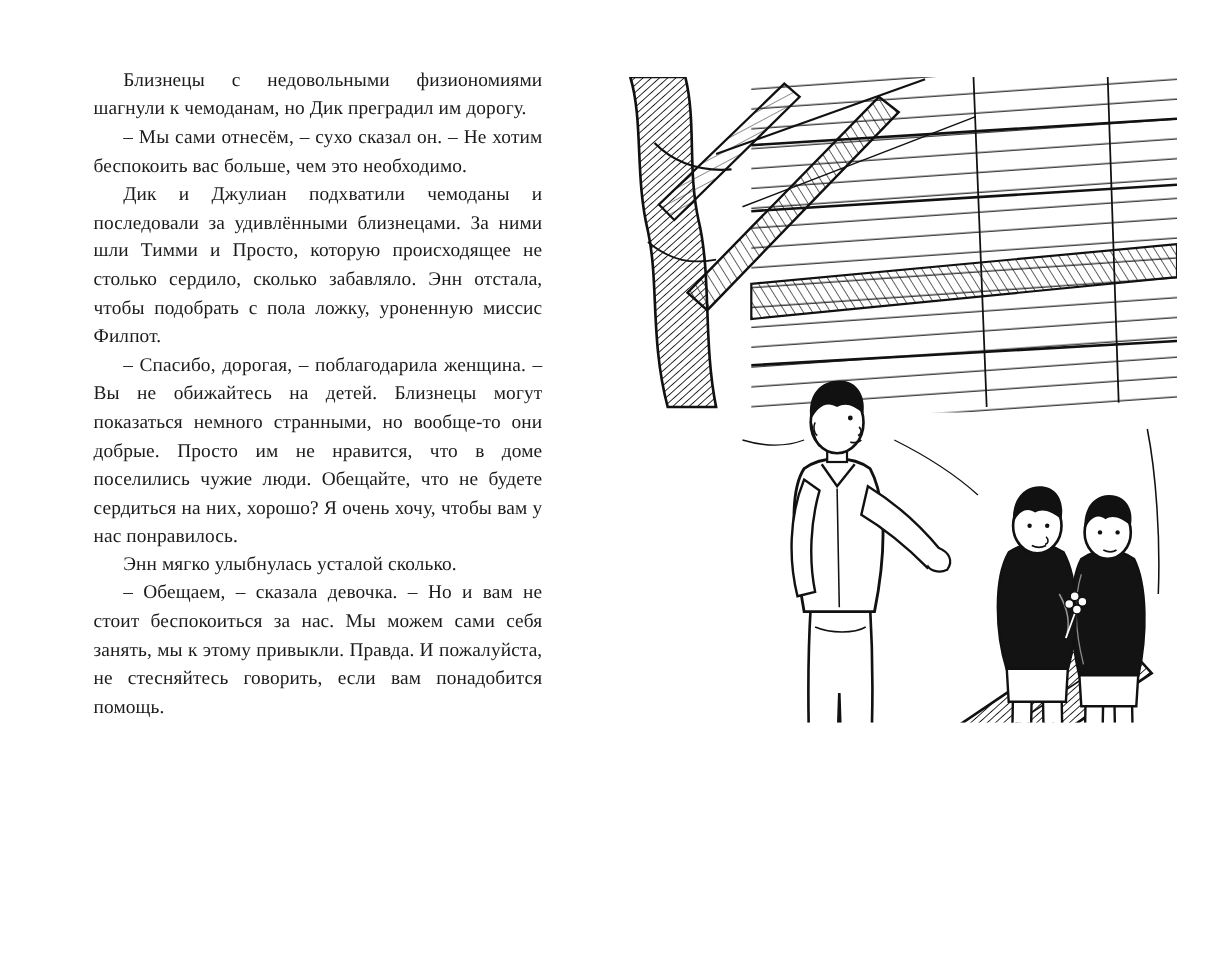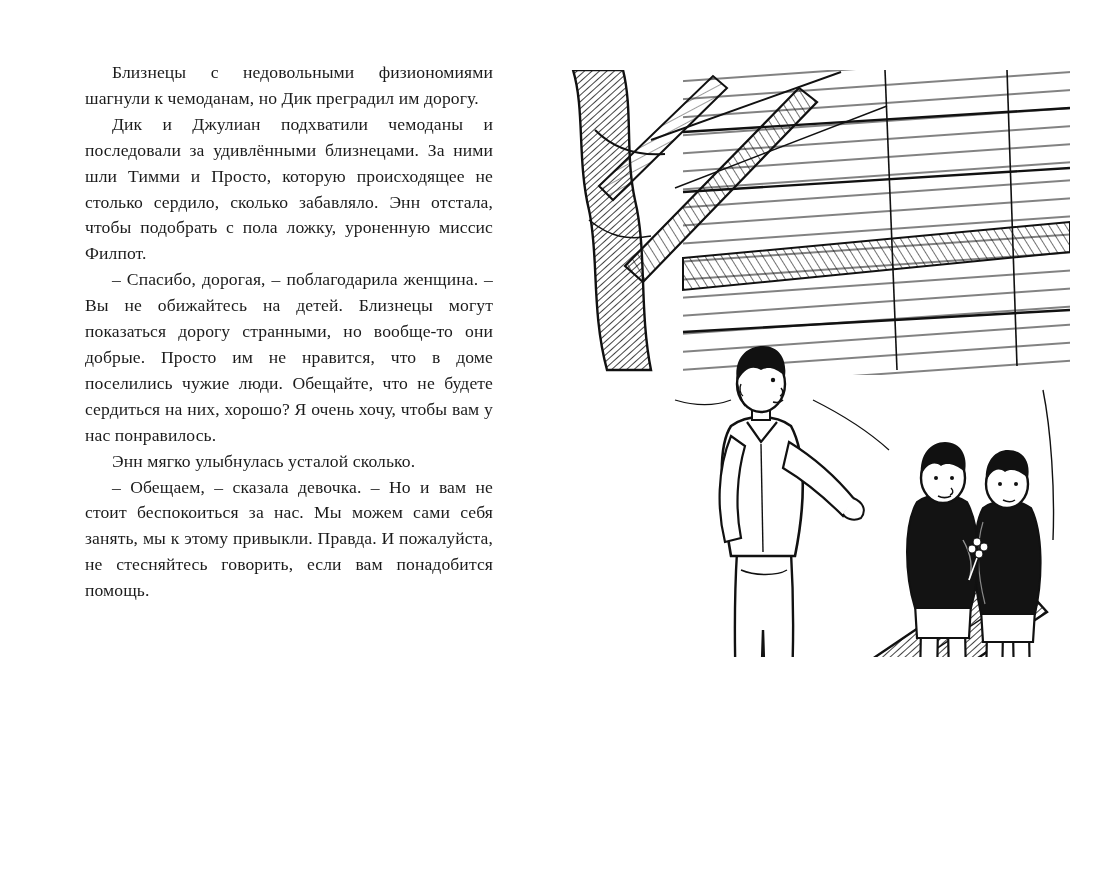--- a/index.html
+++ b/index.html
@@ -55,22 +55,23 @@
     display: block;
   }
 </style>
 </head>
 <body>
 
 <div class="book-spread">
 
   <div class="text-column">
     <p>Близнецы с недовольными физиономиями шагнули к чемоданам, но Дик преградил им дорогу.</p>
+    <p>– Мы сами отнесём, – сухо сказал он. – Не хотим беспокоить вас больше, чем это необходимо.</p>
     <p>Дик и Джулиан подхватили чемоданы и последовали за удивлёнными близнецами. За ними шли Тимми и Просто, которую происходящее не столько сердило, сколько забавляло. Энн отстала, чтобы подобрать с пола ложку, уроненную миссис Филпот.</p>
-    <p>– Спасибо, дорогая, – поблагодарила женщина. – Вы не обижайтесь на детей. Близнецы могут показаться дорогу странными, но вообще-то они добрые. Просто им не нравится, что в доме поселились чужие люди. Обещайте, что не будете сердиться на них, хорошо? Я очень хочу, чтобы вам у нас понравилось.</p>
+    <p>– Спасибо, дорогая, – поблагодарила женщина. – Вы не обижайтесь на детей. Близнецы могут показаться немного странными, но вообще-то они добрые. Просто им не нравится, что в доме поселились чужие люди. Обещайте, что не будете сердиться на них, хорошо? Я очень хочу, чтобы вам у нас понравилось.</p>
     <p>Энн мягко улыбнулась усталой сколько.</p>
     <p>– Обещаем, – сказала девочка. – Но и вам не стоит беспокоиться за нас. Мы можем сами себя занять, мы к этому привыкли. Правда. И пожалуйста, не стесняйтесь говорить, если вам понадобится помощь.</p>
   </div>
 
   <div class="page-number">22</div>
 
   <div class="illustration-wrap" role="img" aria-label="Black-and-white line illustration: a tall boy in a light shirt talks to two dark-haired twins in dark sweaters inside a wooden barn">
     <svg viewBox="0 0 515 725" xmlns="http://www.w3.org/2000/svg">
       <defs>
         <pattern id="planks" width="10" height="18" patternUnits="userSpaceOnUse" patternTransform="rotate(-4)">

